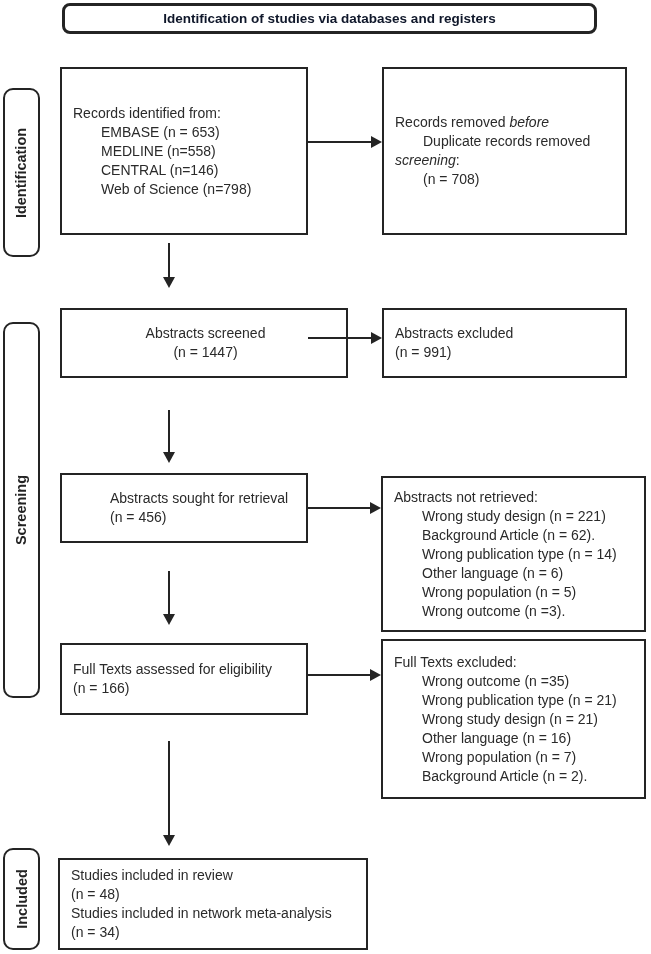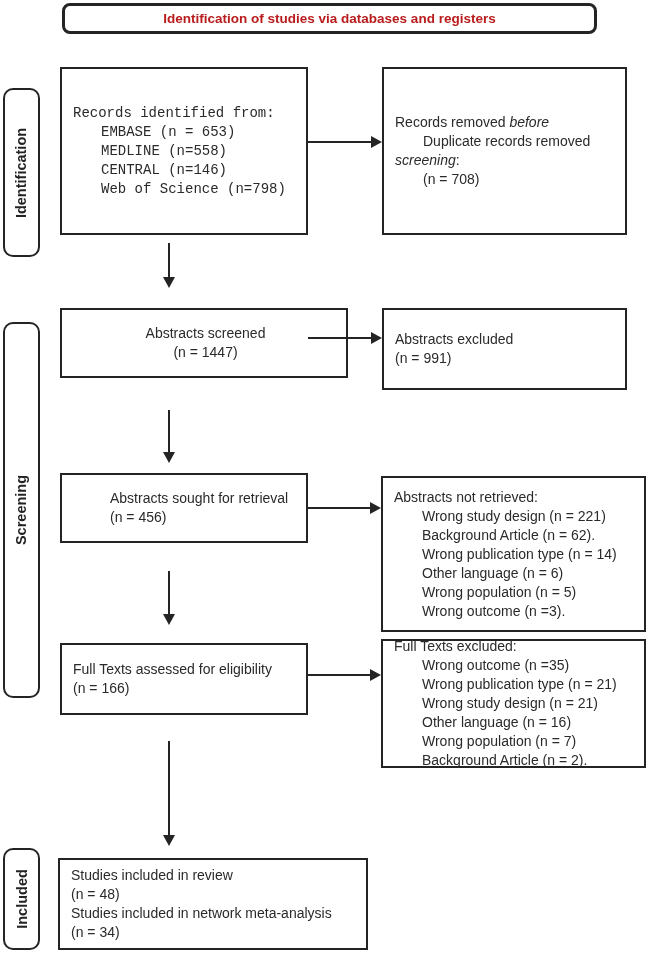--- a/index.html
+++ b/index.html
@@ -17,45 +17,45 @@
     font-size:14px; line-height:19px; color:#2a2a2a;
   }
   .flow-box .line { white-space:nowrap; }
   .flow-box .line.ind { margin-left:28px; }
   .flow-box .it { font-style:italic; }
 
   .title-box {
     position:absolute; left:62px; top:3px; width:535px; height:31px;
     border:3px solid #242424; border-radius:8px; background:#ffffff;
     display:flex; align-items:center; justify-content:center;
-    font-weight:bold; font-size:13.5px; color:#b91c1c;
+    font-weight:bold; font-size:13.5px; color:#0f172a;
   }
 
   .stage-label {
     position:absolute; width:37px;
     border:2.5px solid #242424; border-radius:10px; background:#ffffff;
     display:flex; align-items:center; justify-content:center;
   }
   .stage-label span {
     transform:rotate(-90deg); white-space:nowrap;
     font-weight:bold; font-size:14.5px; color:#232323;
   }
   #stage-identification { left:3px; top:88px;  height:169px; }
   #stage-screening      { left:3px; top:322px; height:376px; }
   #stage-included       { left:3px; top:848px; height:102px; }
 
   
-  #box-records-identified     { left:60px;  top:67px;  width:248px; height:168px;font-family:Liberation Mono, monospace; }
+  #box-records-identified     { left:60px;  top:67px;  width:248px; height:168px; }
   #box-records-removed        { left:382px; top:67px;  width:245px; height:168px; }
   #box-abstracts-screened     { left:60px;  top:308px; width:288px; height:70px;text-align:center; }
-  #box-abstracts-excluded     { left:382px; top:308px; width:245px; height:82px; }
+  #box-abstracts-excluded     { left:382px; top:308px; width:245px; height:70px; }
   #box-abstracts-sought       { left:60px;  top:473px; width:248px; height:70px;padding-left:48px; }
   #box-abstracts-not-retrieved{ left:381px; top:476px; width:265px; height:156px; }
   #box-fulltexts-assessed     { left:60px;  top:643px; width:248px; height:72px; }
-  #box-fulltexts-excluded     { left:381px; top:639px; width:265px; height:129px; }
+  #box-fulltexts-excluded     { left:381px; top:639px; width:265px; height:160px; }
   #box-studies-included       { left:58px;  top:858px; width:310px; height:92px; }
 
   
   .arrow-h { position:absolute; height:12px; }
   .arrow-h .shaft {
     position:absolute; left:0; right:9px; top:5px; height:1.7px; background:#242424;
   }
   .arrow-h .head {
     position:absolute; right:0; top:0; width:0; height:0;
     border-top:6px solid transparent; border-bottom:6px solid transparent;

